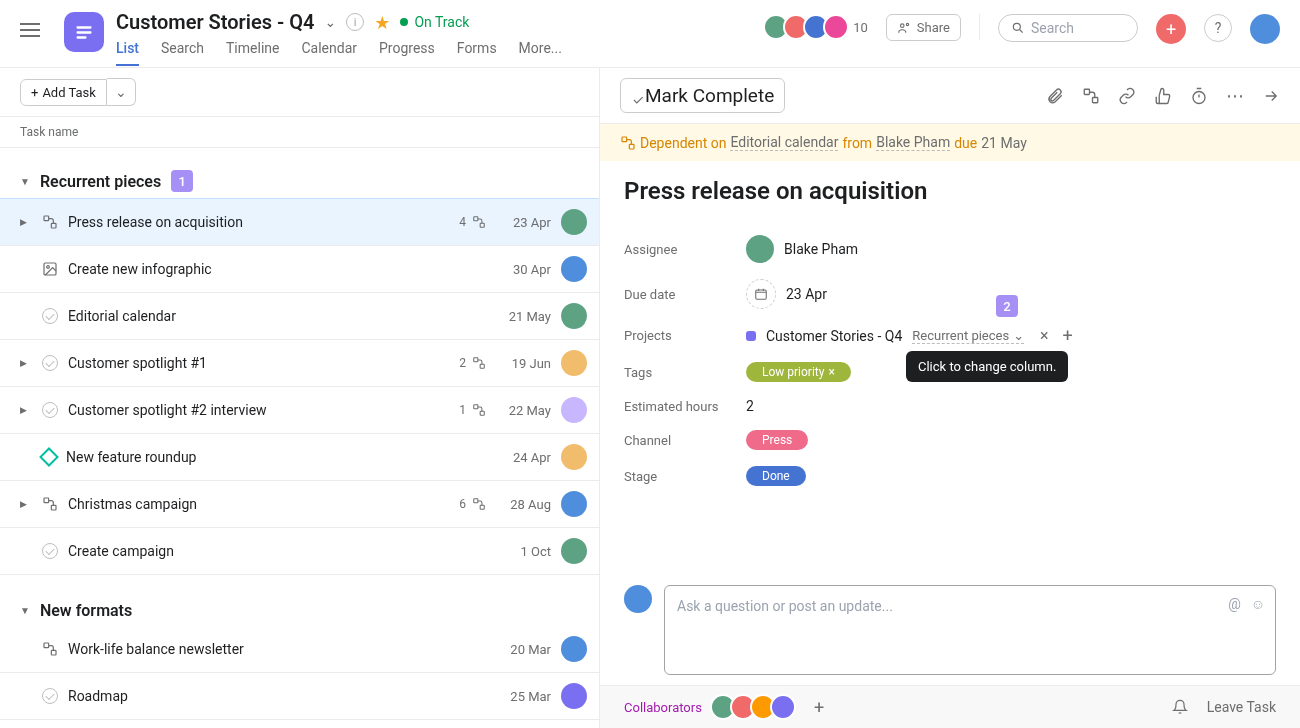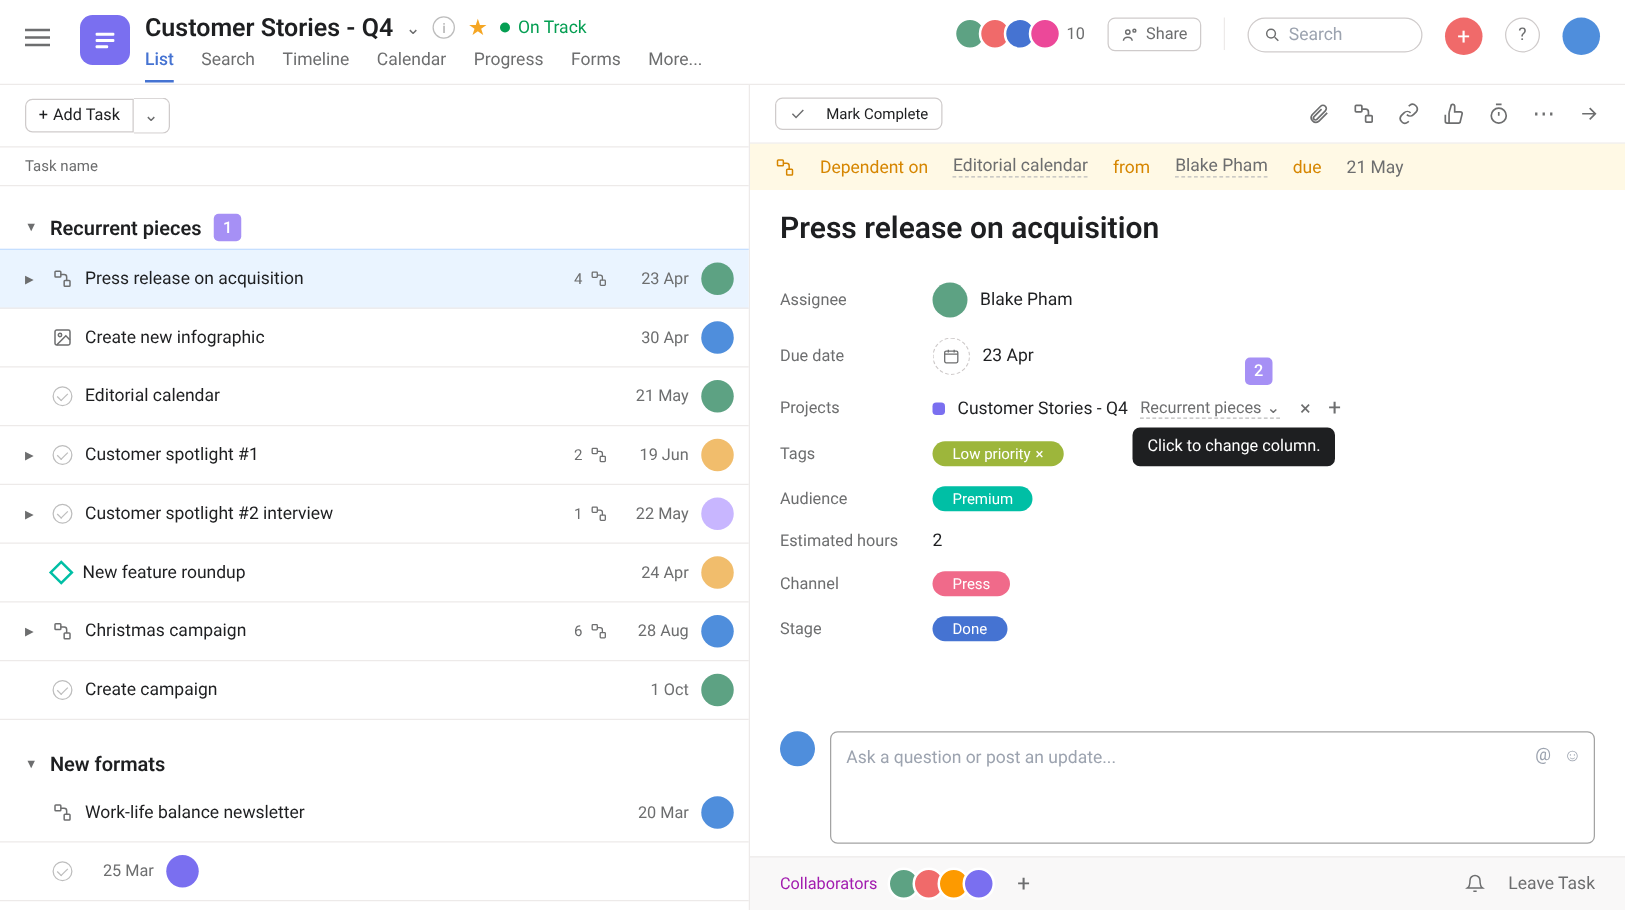--- a/index.html
+++ b/index.html
@@ -47,24 +47,24 @@
 .row .spacer{width:12px}
 .tick{width:16px;height:16px;border:1.5px solid #bdbdbd;border-radius:50%;position:relative;flex-shrink:0}
 .tick:after{content:"";position:absolute;left:3px;top:4px;width:7px;height:4px;border-left:1.5px solid #bdbdbd;border-bottom:1.5px solid #bdbdbd;transform:rotate(-45deg)}
 .milestone-icon{width:14px;height:14px;border:2px solid #00bfa5;transform:rotate(45deg);flex-shrink:0}
 .row-name{flex:1;font-size:14px}
 .row-meta{display:flex;align-items:center;gap:6px;color:#6d6e6f;font-size:12px}
 .row-date{color:#6d6e6f;font-size:13px;width:55px;text-align:right}
 .row-avatar{width:26px;height:26px;border-radius:50%;flex-shrink:0}
 .right{flex:1;display:flex;flex-direction:column;overflow:hidden}
 .detail-toolbar{display:flex;align-items:center;padding:10px 20px;border-bottom:1px solid #edeae9;gap:10px}
-.complete-btn{border:1px solid #cfcbcb;border-radius:6px;padding:5px 10px;display:flex;align-items:flex-end;gap:16px;font-size:12px;cursor:pointer}
+.complete-btn{border:1px solid #cfcbcb;border-radius:6px;padding:5px 10px;display:flex;align-items:flex-end;gap:0;font-size:19px;cursor:pointer}
 .detail-actions{margin-left:auto;display:flex;align-items:center;gap:18px;color:#6d6e6f}
 .detail-actions .icon-btn{cursor:pointer}
-.dep-banner{background:#fff9e5;padding:10px 20px;display:flex;align-items:center;gap:20px;font-size:14px}
+.dep-banner{background:#fff9e5;padding:10px 20px;display:flex;align-items:center;gap:4px;font-size:14px}
 .dep-banner .orange{color:#d68600}
 .dep-banner .link{color:#6d6e6f;border-bottom:1px dashed #bbb}
 .detail-body{padding:16px 24px;overflow-y:auto;flex:1}
 .detail-title{font-size:24px;font-weight:600;margin-bottom:22px}
 .field{display:flex;align-items:center;padding:8px 0;font-size:14px}
 .field-label{width:122px;color:#6d6e6f;font-size:13px}
 .field-val{display:flex;align-items:center;gap:10px;position:relative}
 .av28{width:28px;height:28px;border-radius:50%}
 .date-ico{width:30px;height:30px;border:1px dashed #cfcbcb;border-radius:50%;display:flex;align-items:center;justify-content:center;color:#6d6e6f}
 .proj-dot{width:10px;height:10px;background:#7a6ff0;border-radius:3px}
@@ -286,20 +286,21 @@
             </span>
             <span class="row-name">Work-life balance newsletter</span>
             <span class="row-date">20 Mar</span>
             <span class="row-avatar av-c" style="background:#4f8edc"></span>
           </div>
           <div class="row">
             <span class="spacer"></span>
             <span>
               <div class="tick"></div>
             </span>
+            <span class="row-name">Roadmap</span>
             <span class="row-date">25 Mar</span>
             <span class="row-avatar av-h" style="background:#7a6ff0"></span>
           </div>
           <div class="row"></div>
         </div>
       </div>
   </div>
 
   <div class="right">
     <div class="detail-toolbar">
@@ -396,26 +397,20 @@
           <div class="callout callout2">2</div>
         </div>
         </div>
       <div class="field">
           <div class="field-label">Tags</div>
         <div class="field-val">
             <span class="pill pill-green"><span>Low priority</span> ×</span>
           </div>
         </div>
       <div class="field">
-          <div class="field-label">Audience</div>
-        <div class="field-val">
-            <span class="pill pill-teal">Premium</span>
-          </div>
-        </div>
-      <div class="field">
           <div class="field-label">Estimated hours</div>
         <div class="field-val">2</div>
         </div>
       <div class="field">
           <div class="field-label">Channel</div>
         <div class="field-val">
             <span class="pill pill-pink">Press</span>
           </div>
         </div>
       <div class="field">

